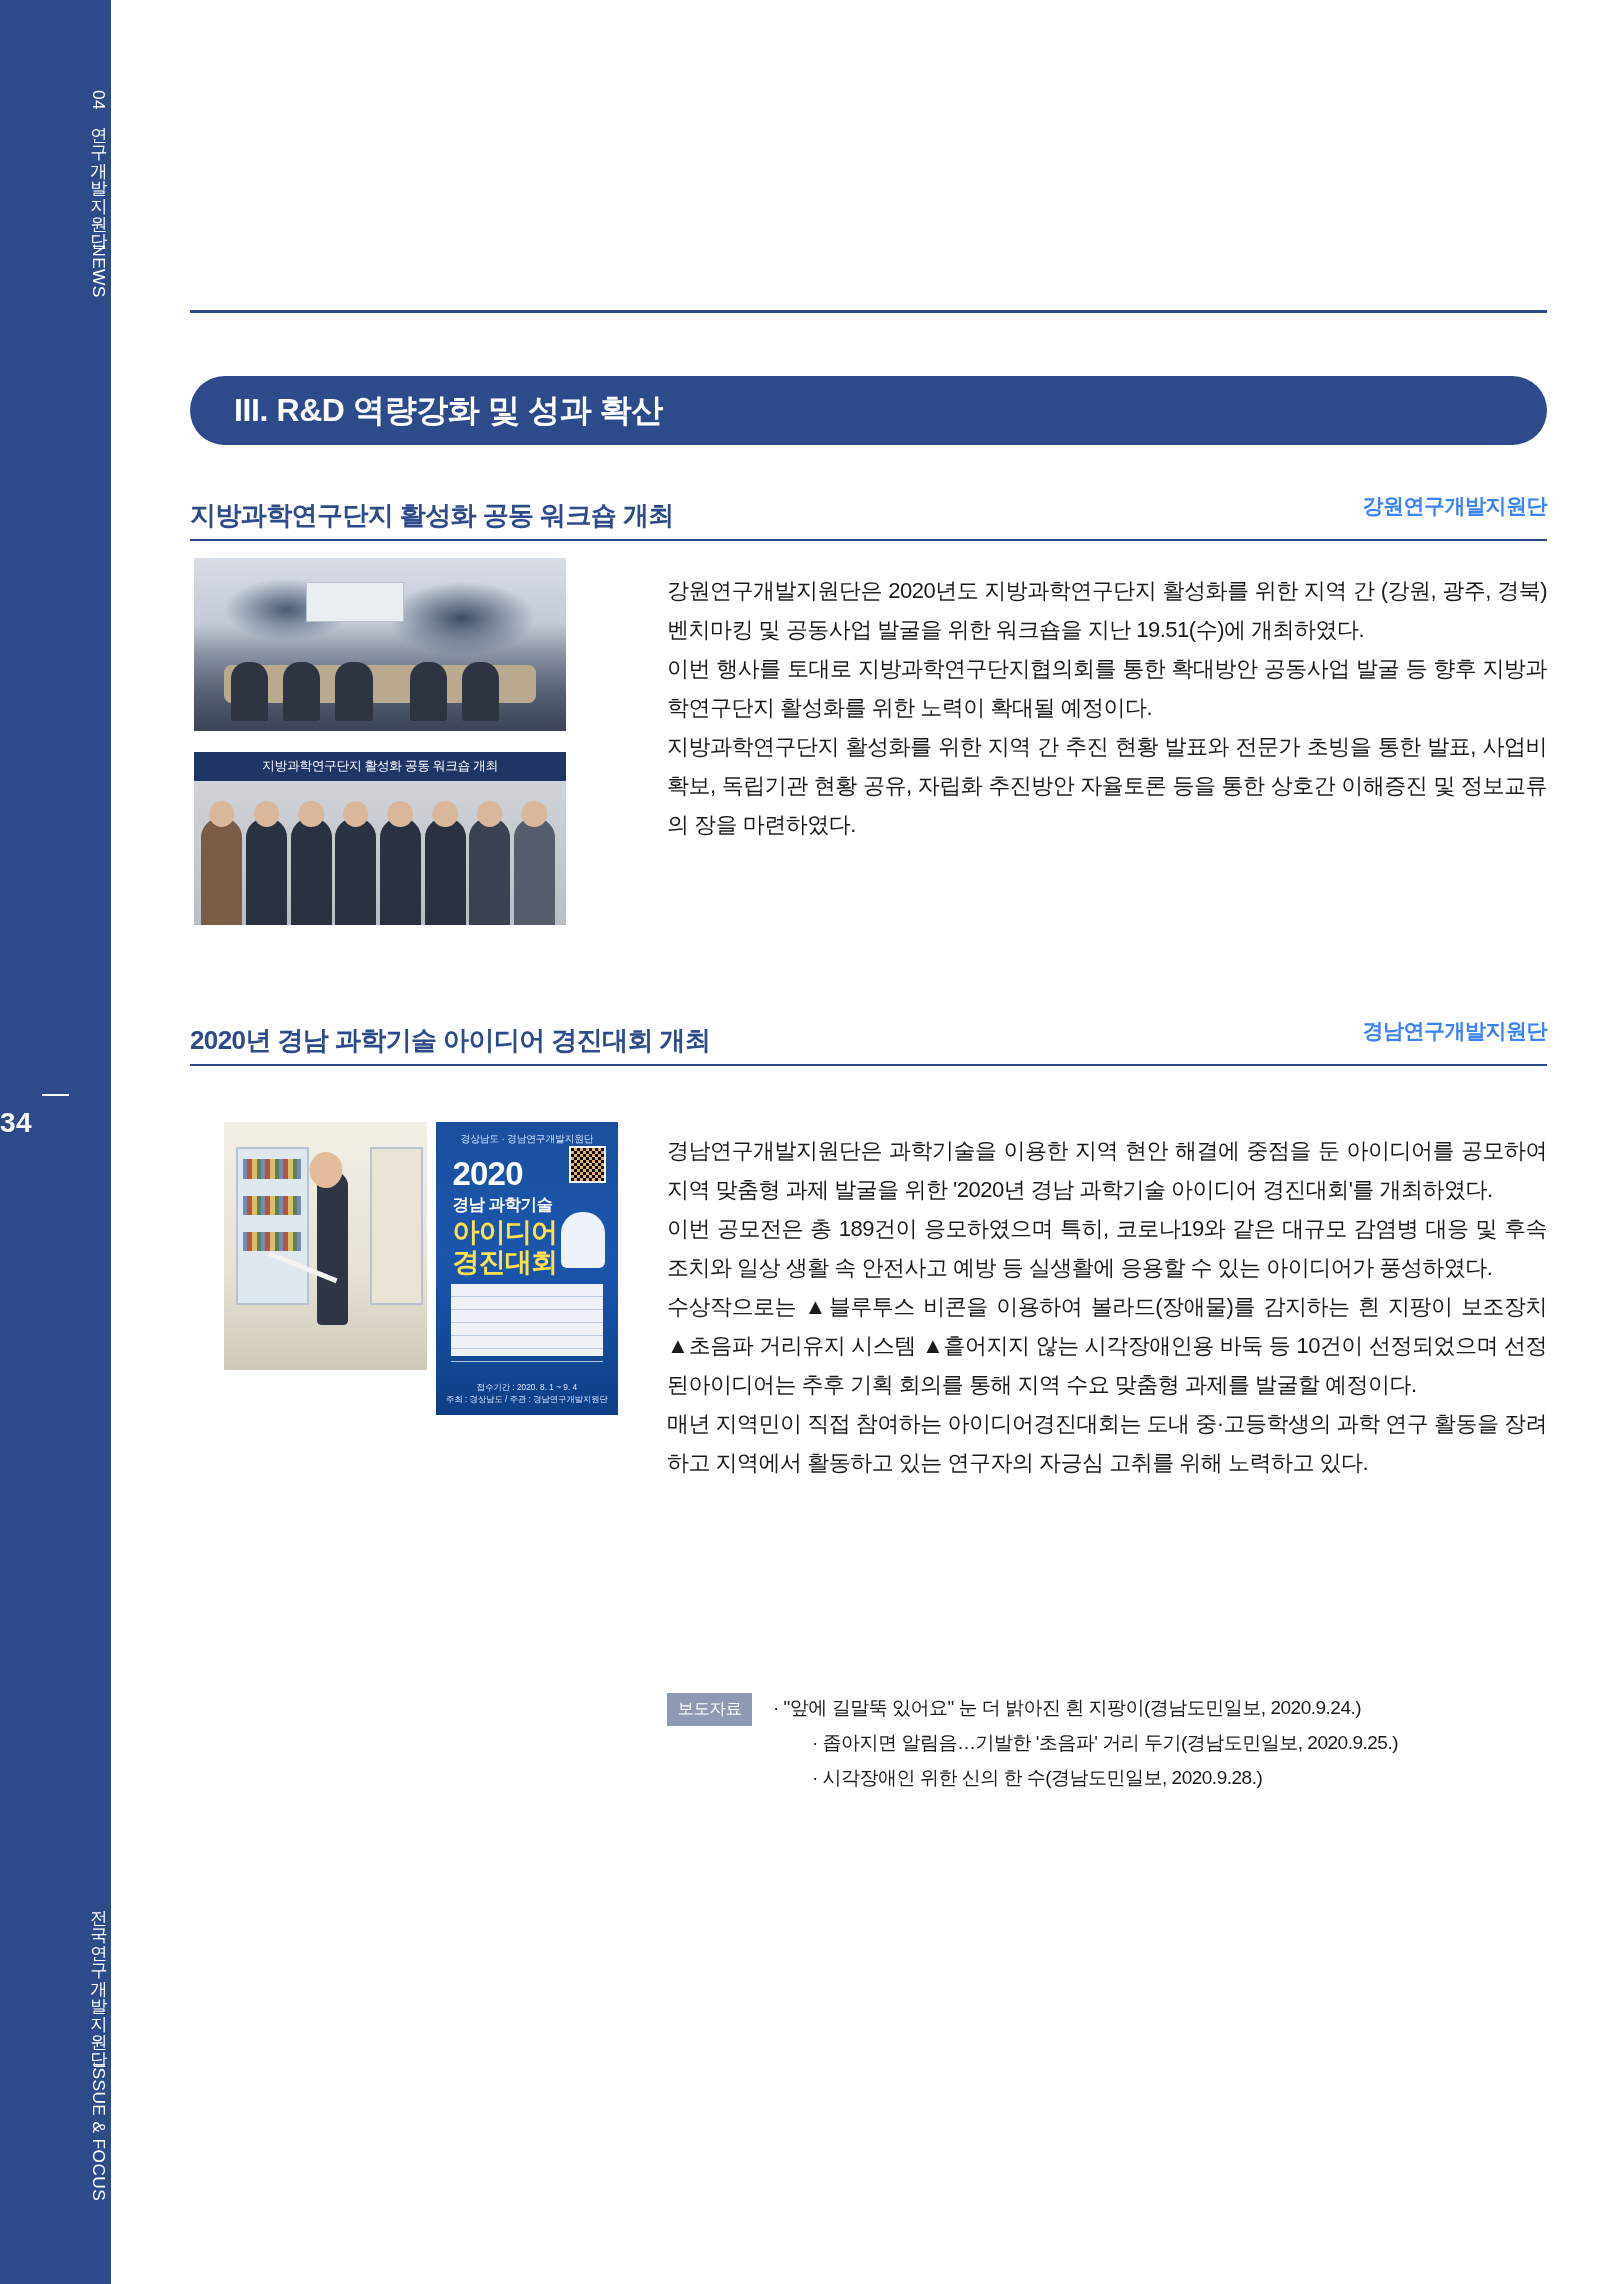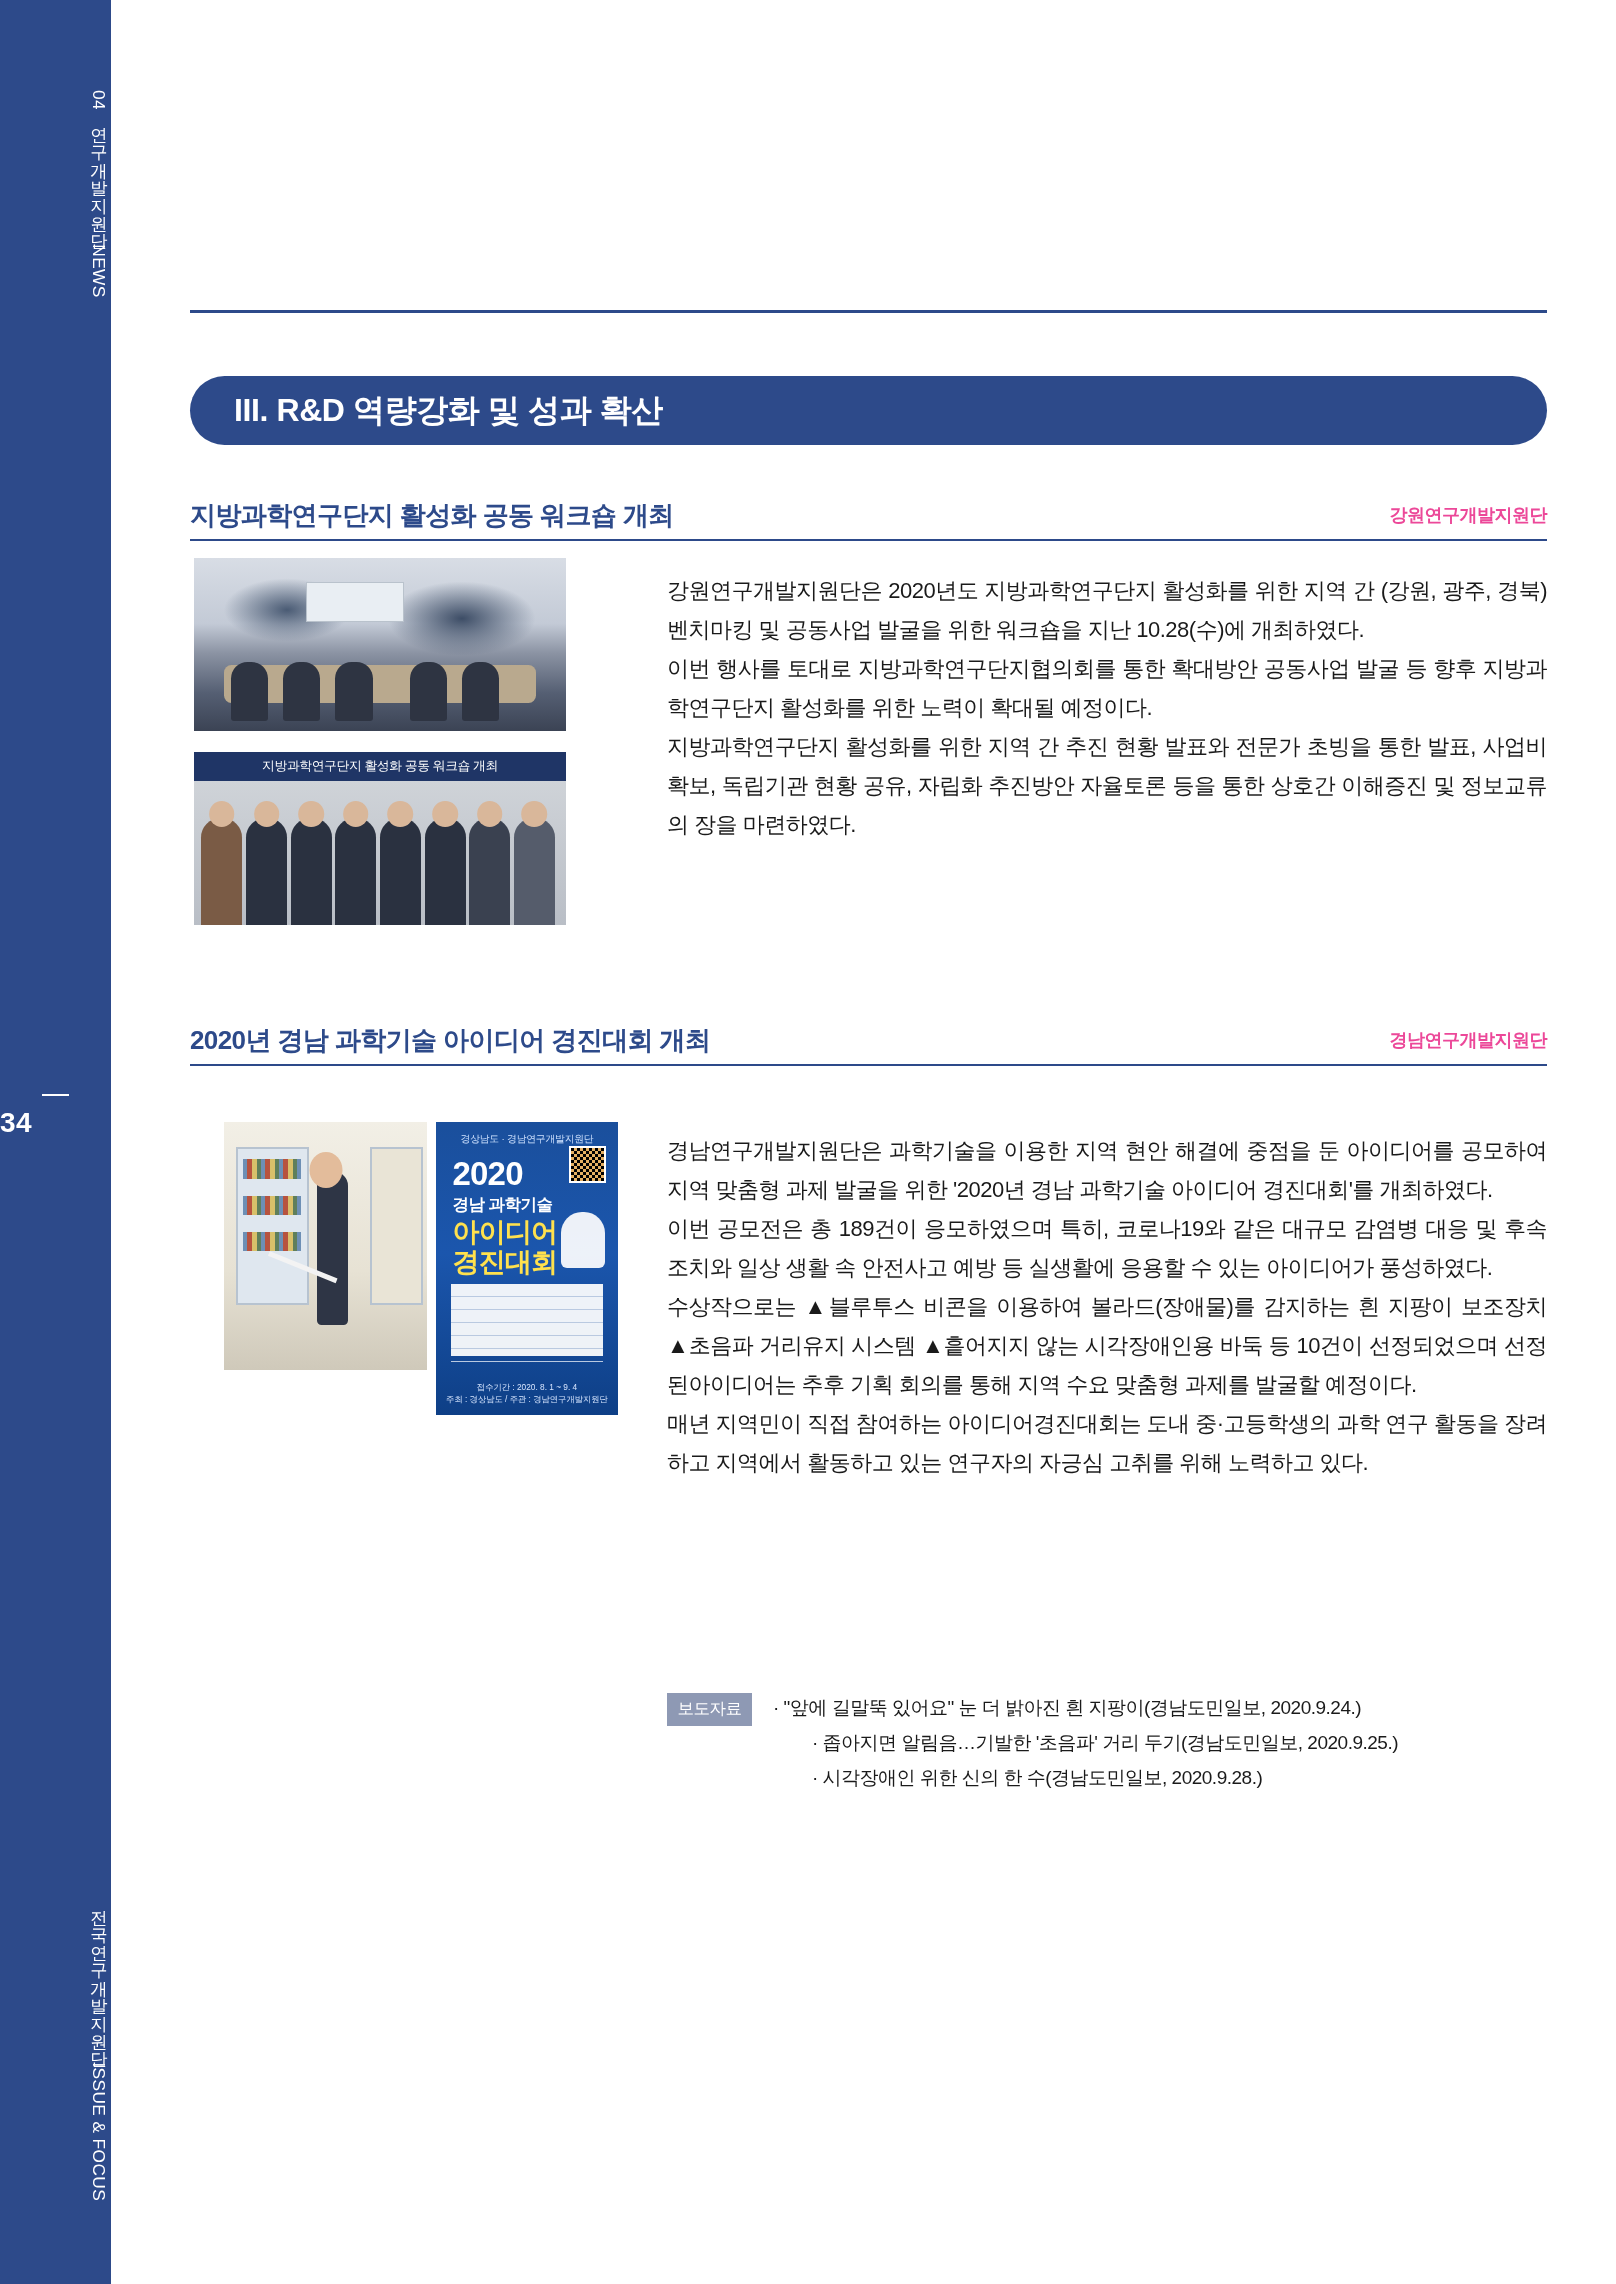--- a/index.html
+++ b/index.html
@@ -121,25 +121,25 @@
     justify-content: space-between;
   }
   .article-title {
     color: #2d4a8a;
     font-size: 26px;
     font-weight: bold;
     letter-spacing: -0.6px;
     padding-bottom: 6px;
   }
   .article-org {
-    color: #ec4899;
-    font-size: 18px;
+    color: #3b82f6;
+    font-size: 21px;
     font-weight: bold;
     letter-spacing: -0.5px;
-    padding-bottom: 12px;
+    padding-bottom: 19px;
   }
 
   .body-text {
     position: absolute;
     font-size: 22px;
     line-height: 39px;
     color: #1a1a1a;
     letter-spacing: -0.5px;
     text-align: justify;
   }
@@ -424,21 +424,21 @@
       </div>
     <div class="grp-person" style="left:74%; background:#3a4150;">
         <span class="grp-head"></span>
       </div>
     <div class="grp-person" style="left:86%; background:#555c6b;">
         <span class="grp-head"></span>
       </div>
   </div>
 
   <div class="body-text" style="left:556px; top:571px; width:880px;">
-    <p>강원연구개발지원단은 2020년도 지방과학연구단지 활성화를 위한 지역 간 (강원, 광주, 경북) 벤치마킹 및 공동사업 발굴을 위한 워크숍을 지난 10.28(수)에 개최하였다.</p>
+    <p>강원연구개발지원단은 2020년도 지방과학연구단지 활성화를 위한 지역 간 (강원, 광주, 경북) 벤치마킹 및 공동사업 발굴을 위한 워크숍을 지난 19.51(수)에 개최하였다.</p>
     <p>이번 행사를 토대로 지방과학연구단지협의회를 통한 확대방안 공동사업 발굴 등 향후 지방과학연구단지 활성화를 위한 노력이 확대될 예정이다.</p>
     <p>지방과학연구단지 활성화를 위한 지역 간 추진 현황 발표와 전문가 초빙을 통한 발표, 사업비 확보, 독립기관 현황 공유, 자립화 추진방안 자율토론 등을 통한 상호간 이해증진 및 정보교류의 장을 마련하였다.</p>
   </div>
 
   <div class="article-head" style="top:985px;margin-top:32px;">
     <div class="article-title">2020년 경남 과학기술 아이디어 경진대회 개최</div>
     <div class="article-org">경남연구개발지원단</div>
   </div>
 
   <div class="photo photo-library" style="left:113px; top:1122px; width:203px; height:248px;">

